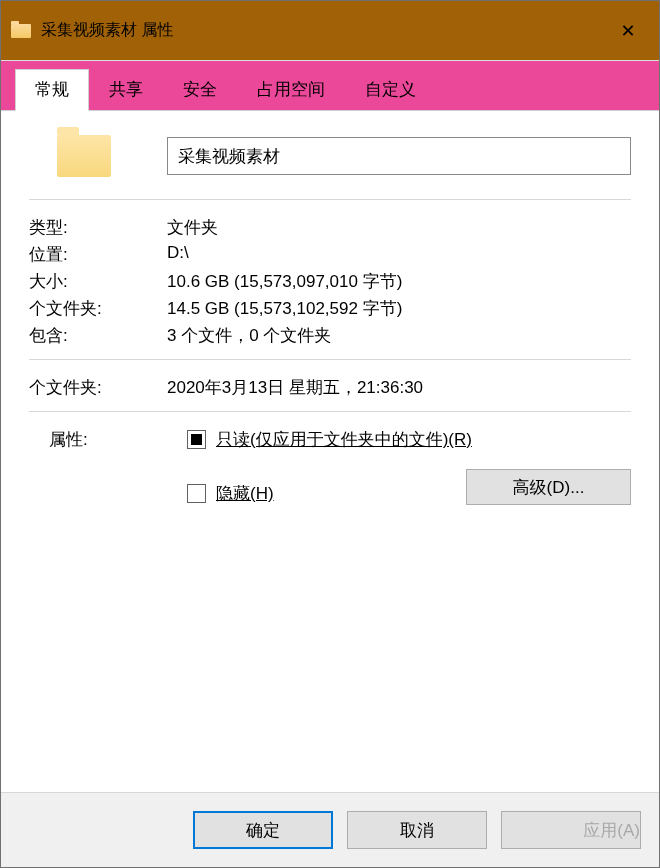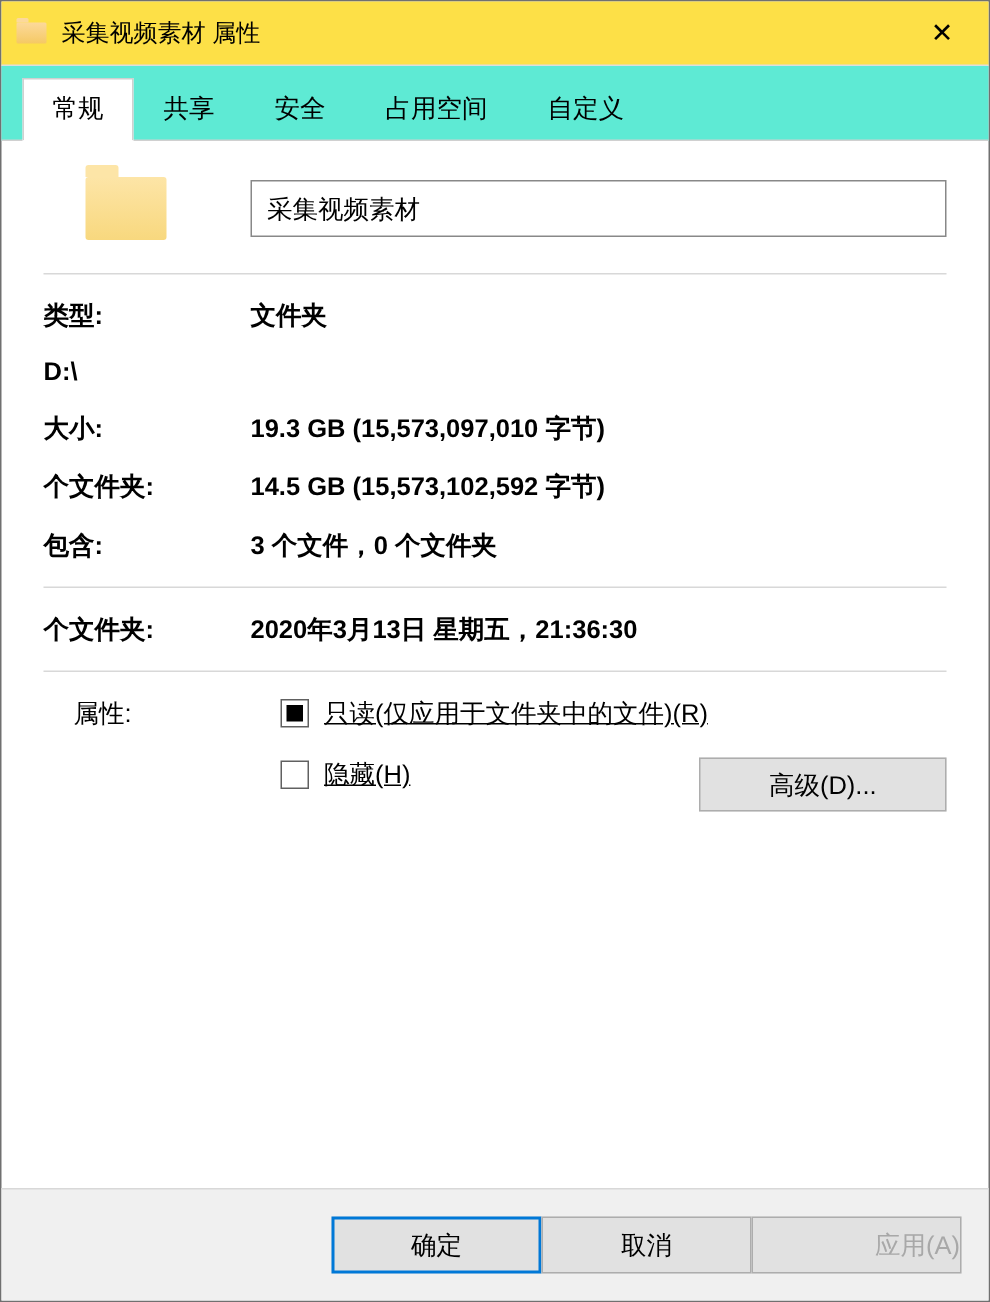--- a/index.html
+++ b/index.html
@@ -13,22 +13,22 @@
     }
     .window {
       width: 660px;
       height: 868px;
       border: 1px solid #707070;
       background: #fff;
       display: flex;
       flex-direction: column;
     }
     .titlebar {
-      height: 43px;
-      background: #fde047;
+      height: 60px;
+      background: #a16207;
       display: flex;
       align-items: center;
       padding: 0 6px 0 10px;
       border-bottom: 1px solid #ddd;
     }
     .titlebar-icon {
       width: 20px;
       height: 14px;
       margin-right: 10px;
       background: linear-gradient(#fcd99b,#f5c964);
@@ -55,21 +55,21 @@
       display: flex;
       align-items: center;
       justify-content: center;
       font-size: 18px;
       font-weight: 200;
       cursor: pointer;
     }
     .tabs {
       display: flex;
       padding: 8px 14px 0 14px;
-      background: #5eead4;
+      background: #ec4899;
       border-bottom: 1px solid #d0d0d0;
       position: relative;
     }
     .tab {
       padding: 8px 19px 9px 19px;
       font-size: 17px;
       cursor: pointer;
       border: 1px solid transparent;
       border-bottom: none;
       position: relative;
@@ -121,23 +121,22 @@
       font-size: 17px;
       font-family: inherit;
     }
     .divider {
       border: none;
       border-top: 1px solid #d8d8d8;
       margin: 12px 0 16px 0;
     }
     .prop-row {
       display: flex;
-      margin: 16px 0;
-      font-size: 17px;
-      font-weight: bold;
+      margin: 4px 0;
+      font-size: 17px;
     }
     .prop-label {
       width: 138px;
       flex-shrink: 0;
     }
     .prop-value {
       flex: 1;
     }
     .attr-row {
       display: flex;
@@ -166,38 +165,38 @@
       flex-shrink: 0;
     }
     .checkbox.indeterminate::after {
       content: "";
       width: 11px;
       height: 11px;
       background: #000;
     }
     .adv-row {
       display: flex;
-      align-items: flex-start;
+      align-items: flex-end;
     }
     .adv-btn {
       margin-left: auto;
       width: 165px;
       height: 36px;
       background: #e1e1e1;
       border: 1px solid #adadad;
       font-size: 17px;
       font-family: inherit;
       cursor: pointer;
     }
     .footer {
       border-top: 1px solid #d8d8d8;
       padding: 18px 18px 18px 18px;
       display: flex;
       justify-content: flex-end;
-      gap: 0;
+      gap: 14px;
       background: #f0f0f0;
     }
     .footer-btn {
       width: 140px;
       height: 38px;
       background: #e1e1e1;
       border: 1px solid #adadad;
       font-size: 17px;
       font-family: inherit;
       cursor: pointer;
@@ -236,25 +235,26 @@
       <input class="name-input" type="text" value="采集视频素材" style="">
     </div>
 
     <hr class="divider">
 
     <div class="prop-row">
       <div class="prop-label">类型:</div>
       <div class="prop-value">文件夹</div>
     </div>
     <div class="prop-row">
+      <div class="prop-label">位置:</div>
       <div class="prop-value">D:\</div>
     </div>
     <div class="prop-row">
       <div class="prop-label">大小:</div>
-      <div class="prop-value">19.3 GB (15,573,097,010 字节)</div>
+      <div class="prop-value">10.6 GB (15,573,097,010 字节)</div>
     </div>
     <div class="prop-row">
       <div class="prop-label">个文件夹:</div>
       <div class="prop-value">14.5 GB (15,573,102,592 字节)</div>
     </div>
     <div class="prop-row">
       <div class="prop-label">包含:</div>
       <div class="prop-value">3 个文件，0 个文件夹</div>
     </div>
 

